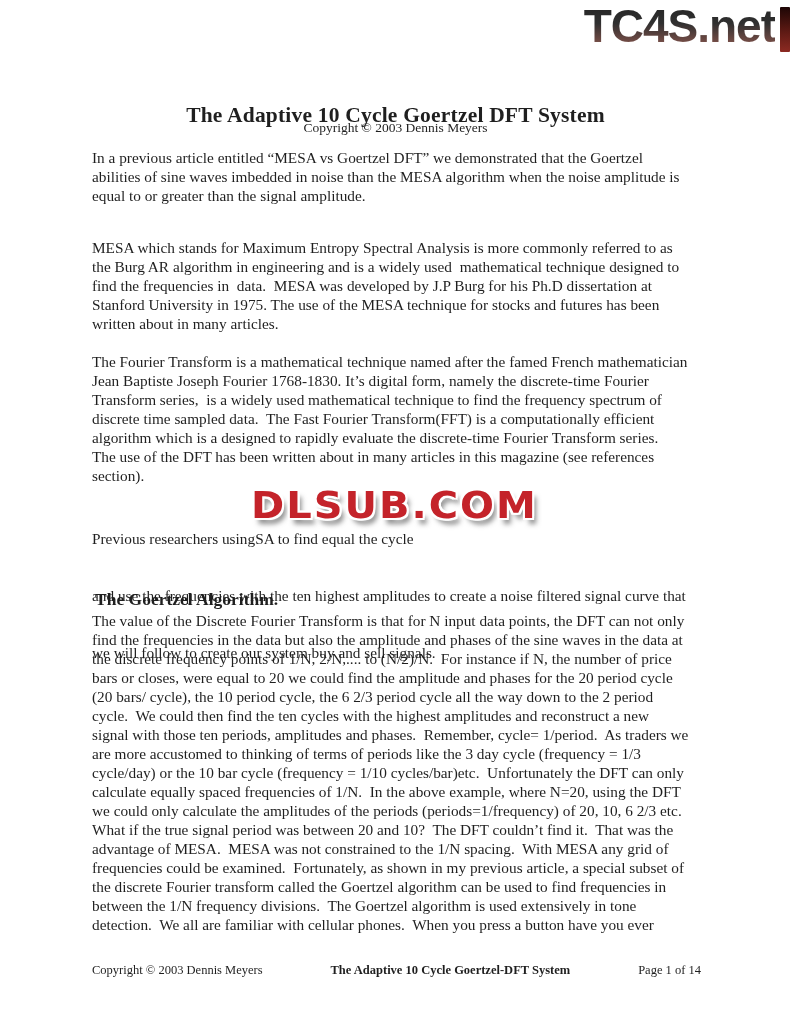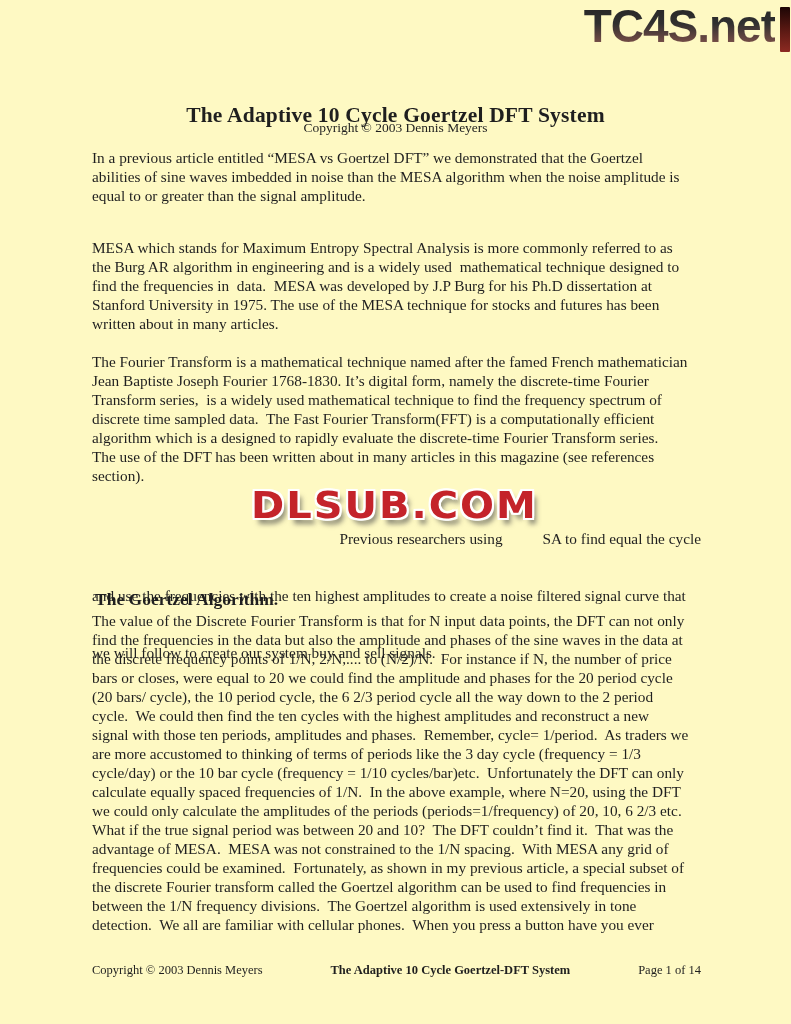--- a/index.html
+++ b/index.html
@@ -1,19 +1,19 @@
 <!DOCTYPE html>
 <html><head>
 <meta charset="utf-8">
 <style>
   * { margin:0; padding:0; box-sizing:border-box; }
   html,body { background:#e9e9e9; }
   .page {
     position:relative; width:791px; height:1024px;
-    background:#fef9c3; margin:0 auto; overflow:hidden;
+    background:#ffffff; margin:0 auto; overflow:hidden;
     font-family:"Liberation Serif", serif; color:#1f1f1f;
   }
   
   .top-logo {
     position:absolute; top:0px; right:16px;
     font-family:"Liberation Sans", sans-serif; font-weight:bold;
     font-size:46px; line-height:52px; letter-spacing:-1px;
     background:linear-gradient(to bottom, #232323 0%, #303030 45%, #6e4a44 78%, #9c746c 100%);
     -webkit-background-clip:text; background-clip:text; color:transparent;
   }
@@ -35,21 +35,21 @@
   .para {
     position:absolute; left:92px; width:609px;
     font-size:15.3px; line-height:19px; white-space:pre;
   }
   .para div { white-space:pre; }
   .p1 { top:148px; }
   .p2 { top:238px; }
   .p3 { top:352px; }
   .p4 { top:491px; }
   .p5 { top:611px; }
-  .wline { display:flex; justify-content:flex-end;gap:40px; }
+  .wline { display:flex; justify-content:flex-start; }
   .section-heading {
     position:absolute; left:95px; top:589px; width:609px;
     font-size:17.5px; font-weight:bold;
   }
   
   .watermark {
     position:absolute; left:251px; top:482px;
     font-family:"DejaVu Sans", sans-serif; font-weight:bold;
     font-size:40px; line-height:46px; letter-spacing:2px;
     color:#c4232a;

